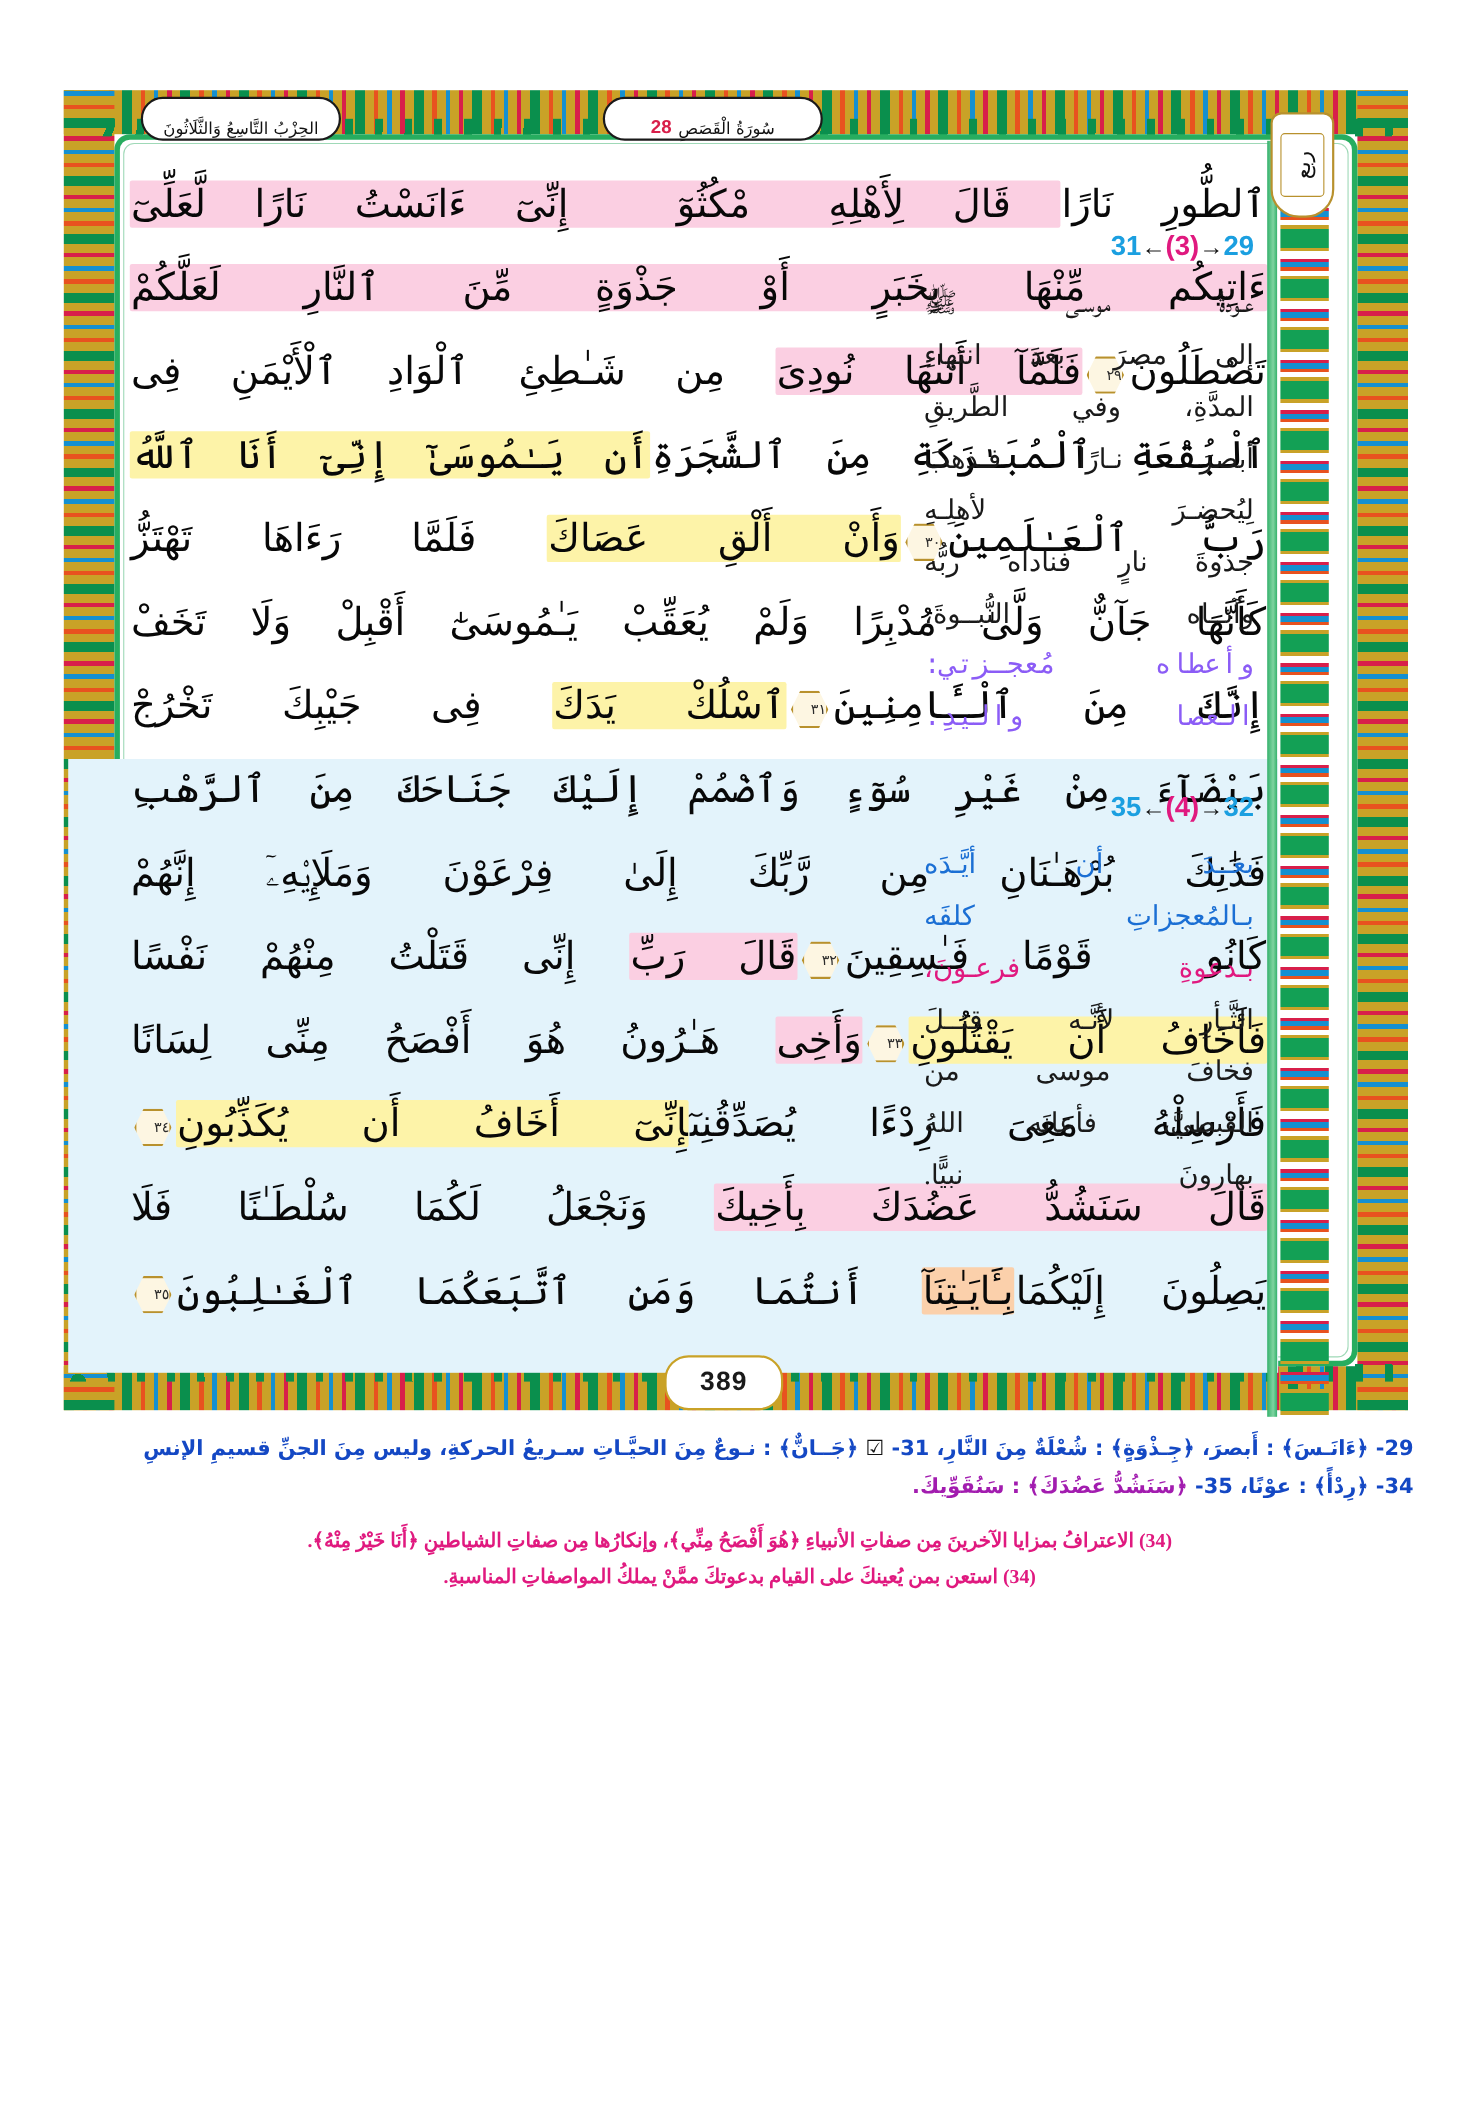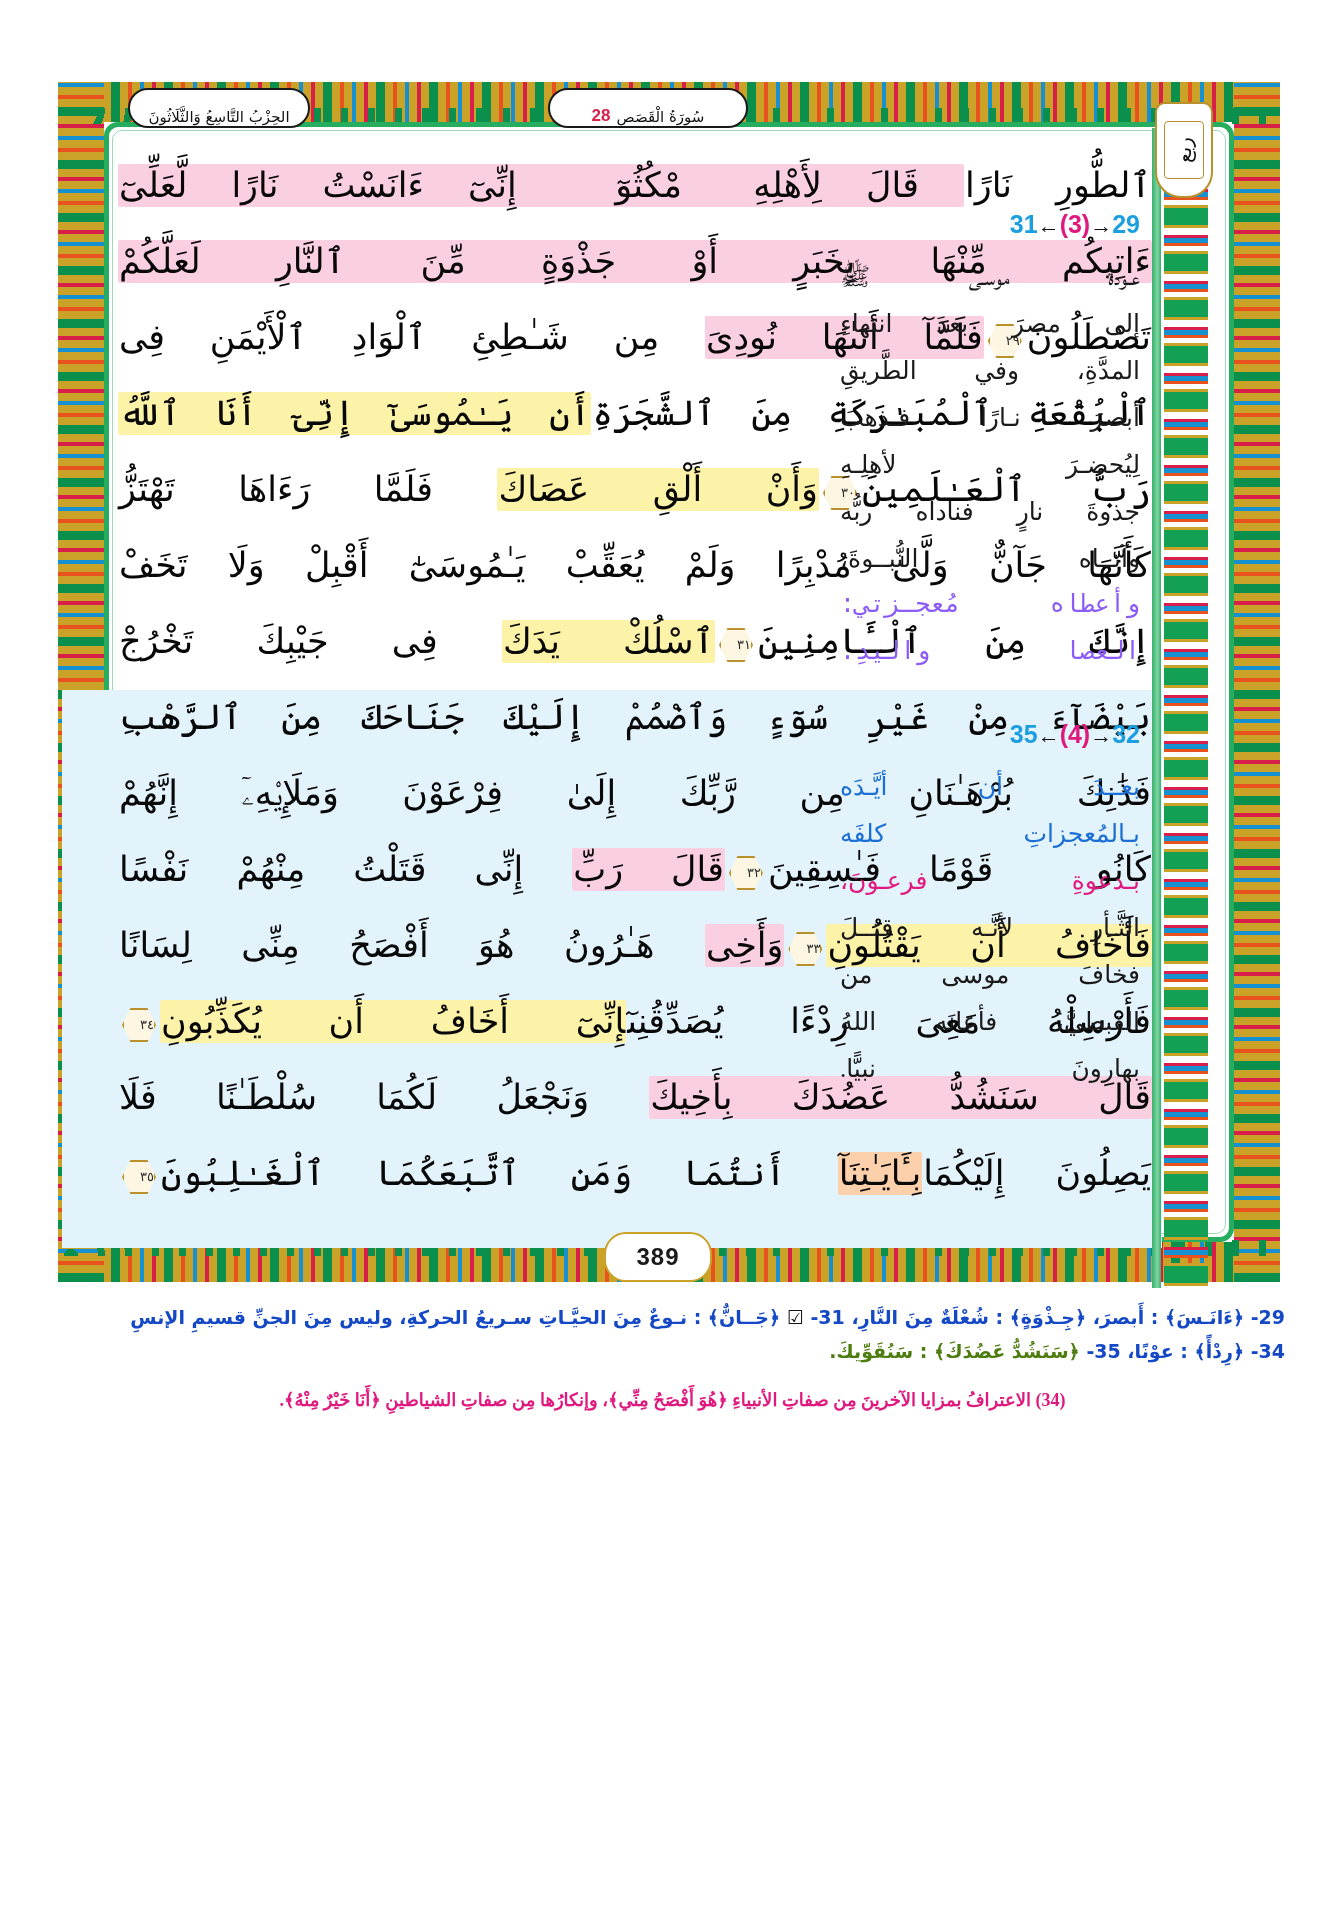--- a/index.html
+++ b/index.html
@@ -132,21 +132,21 @@
   .sb-cyan{color:#8b5cf6;font-family:Liberation Mono, monospace;}
   .sb-blue{color:#1b6fd4;}
   .sb-pink{color:#e0197f;}
   .sb-gap{height:34px;}
 
   
   #footnotes{position:absolute;left:60px;top:1300px;width:1225px;direction:rtl;text-align:center;}
   .fn-line{font-size:19px;line-height:34px;white-space:nowrap;
      font-family:"DejaVu Sans","Liberation Sans",sans-serif;font-weight:bold;text-align:right;}
   .fn-blue{color:#1448c4;}
-  .fn-teal{color:#4d7c0f;}
+  .fn-teal{color:#a21caf;}
   .fn-dark{color:#111;}
   .fn-gap{height:10px;}
   .fn-pink-line{font-size:18px;line-height:33px;color:#e0197f;font-weight:bold;white-space:nowrap;}
   #fn-group-1{margin-bottom:6px;}
 </style>
 </head>
 <body>
 
 <div id="page-frame">
   <div class="ornate-band" id="band-top"></div>
@@ -226,13 +226,14 @@
   <span id="page-num">389</span>
 </div>
 
 <div id="footnotes">
     <div id="fn-group-1">
       <div class="fn-line"><span class="fn-blue">29- </span><span class="fn-blue">﴿ءَانَـسَ﴾</span><span class="fn-blue"> : أَبصرَ، </span><span class="fn-blue">﴿جِـذْوَةٍ﴾</span><span class="fn-blue"> : شُعْلَةٌ مِنَ النَّارِ، </span><span class="fn-blue">31- </span><span class="fn-dark">☑ </span><span class="fn-blue">﴿جَــانٌّ﴾</span><span class="fn-blue"> : نـوعٌ مِنَ الحيَّـاتِ سـريعُ الحركةِ، وليس مِنَ الجنِّ قسيمِ الإنسِ</span></div>
       <div class="fn-line"><span class="fn-blue">34- </span><span class="fn-blue">﴿رِدْأً﴾</span><span class="fn-blue"> : عوْنًا، </span><span class="fn-blue">35- </span><span class="fn-teal">﴿سَنَشُدُّ عَضُدَكَ﴾</span><span class="fn-teal"> : سَنُقَوِّيكَ.</span></div>
     </div>
     <div class="fn-gap"></div>
     <div class="fn-pink-line">(34) الاعترافُ بمزايا الآخرينَ مِن صفاتِ الأنبياءِ ﴿هُوَ أَفْصَحُ مِنِّي﴾، وإنكارُها مِن صفاتِ الشياطينِ ﴿أَنَا خَيْرٌ مِنْهُ﴾.</div>
+    <div class="fn-pink-line">(34) استعن بمن يُعينكَ على القيام بدعوتكَ ممَّنْ يملكُ المواصفاتِ المناسبةِ.</div>
   </div>
 
 </body></html>

